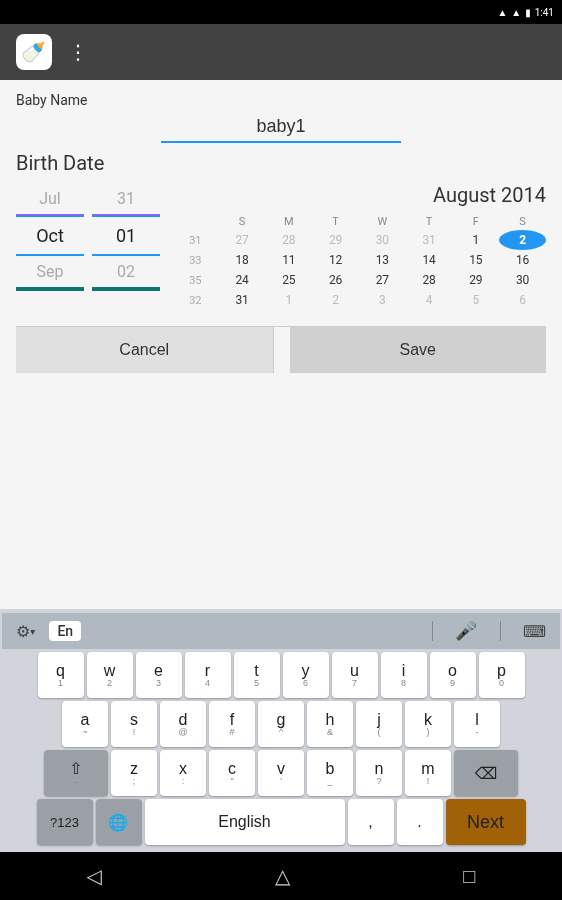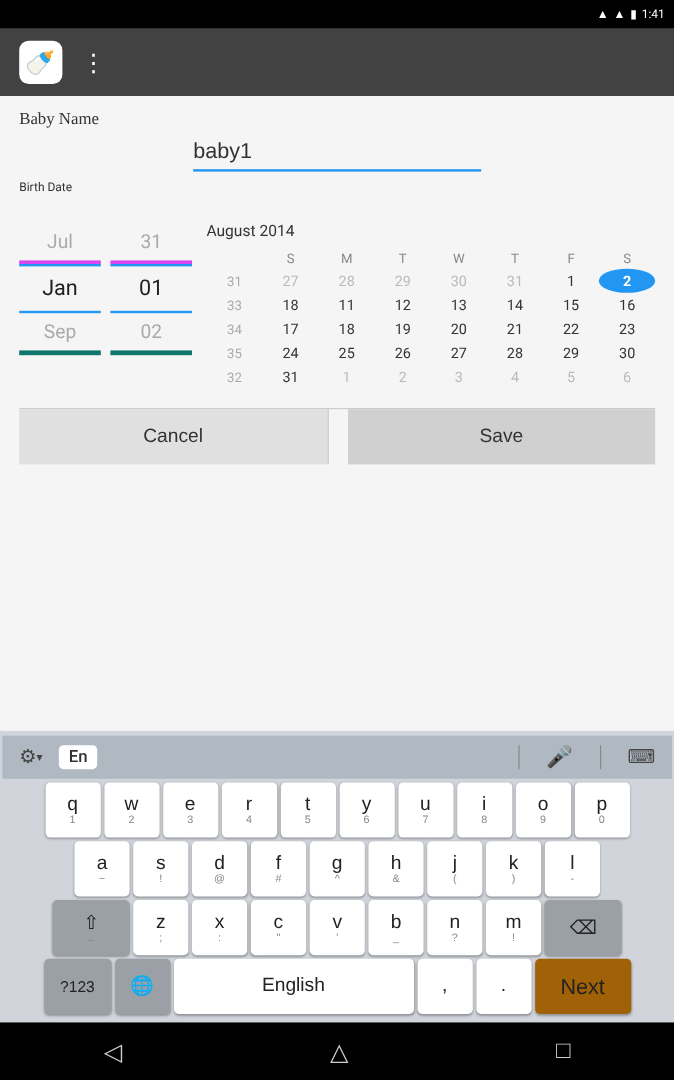--- a/index.html
+++ b/index.html
@@ -70,43 +70,43 @@
       display: flex;
       flex-direction: column;
       padding: 12px 16px;
       overflow: hidden;
     }
 
     .baby-name-label {
       font-size: 14px;
       color: #333;
       margin-bottom: 4px;
-      font-family: Liberation Serif, serif;
     }
 
     .baby-name-input-wrap {
       display: flex;
       justify-content: center;
       margin-bottom: 8px;
     }
     .baby-name-input {
       border: none;
       border-bottom: 2px solid #2196F3;
       background: transparent;
       font-size: 18px;
       color: #333;
       width: 240px;
+      text-align: center;
       outline: none;
       padding: 4px 0;
     }
 
     .birth-date-label {
-      font-size: 10px;
+      font-size: 20px;
       color: #333;
-      margin-bottom: 24px;
+      margin-bottom: 8px;
     }
 
     
     .picker-calendar-row {
       display: flex;
       gap: 12px;
       align-items: flex-start;
       margin-bottom: 12px;
     }
 
@@ -121,42 +121,42 @@
       flex-direction: column;
       align-items: center;
       width: 68px;
     }
     .picker-item {
       font-size: 16px;
       color: #aaa;
       padding: 6px 0;
       text-align: center;
       width: 100%;
-      border-bottom: 3px solid #d946ef;
+      border-bottom: 1px solid #d946ef;
     }
     .picker-item.selected {
       color: #222;
       font-size: 18px;
       border-bottom: 2px solid #2196F3;
       border-top: 2px solid #2196F3;
       padding: 8px 0;
     }
     .picker-item.bottom {
       border-bottom: 4px solid #0f766e;
       border-top: none;
     }
 
     
     .calendar {
       flex: 1;
       background: #f5f5f5;
     }
     .calendar-title {
-      text-align: left;
-      font-size: 13px;
+      text-align: right;
+      font-size: 20px;
       color: #333;
       margin-bottom: 6px;
       font-weight: 400;
     }
     .calendar-grid {
       width: 100%;
       border-collapse: collapse;
     }
     .calendar-grid th {
       font-size: 11px;
@@ -363,21 +363,21 @@
   </div>
 
   <div class="birth-date-label">Birth Date</div>
 
   <div class="picker-calendar-row">
 
     <div class="scroll-picker">
 
       <div class="picker-column">
         <div class="picker-item">Jul</div>
-        <div class="picker-item selected">Jan</div>
+        <div class="picker-item selected">Oct</div>
         <div class="picker-item bottom">Sep</div>
       </div>
 
       <div class="picker-column">
         <div class="picker-item">31</div>
         <div class="picker-item selected">01</div>
         <div class="picker-item bottom">02</div>
       </div>
 
     </div>
@@ -412,30 +412,20 @@
             <td class="week-num">33</td>
             <td>18</td>
             <td>11</td>
             <td>12</td>
             <td>13</td>
             <td>14</td>
             <td>15</td>
             <td>16</td>
           </tr>
           <tr>
-            <td class="week-num">34</td>
-            <td>17</td>
-            <td>18</td>
-            <td>19</td>
-            <td>20</td>
-            <td>21</td>
-            <td>22</td>
-            <td>23</td>
-          </tr>
-          <tr>
             <td class="week-num">35</td>
             <td>24</td>
             <td>25</td>
             <td>26</td>
             <td>27</td>
             <td>28</td>
             <td>29</td>
             <td>30</td>
           </tr>
           <tr>

